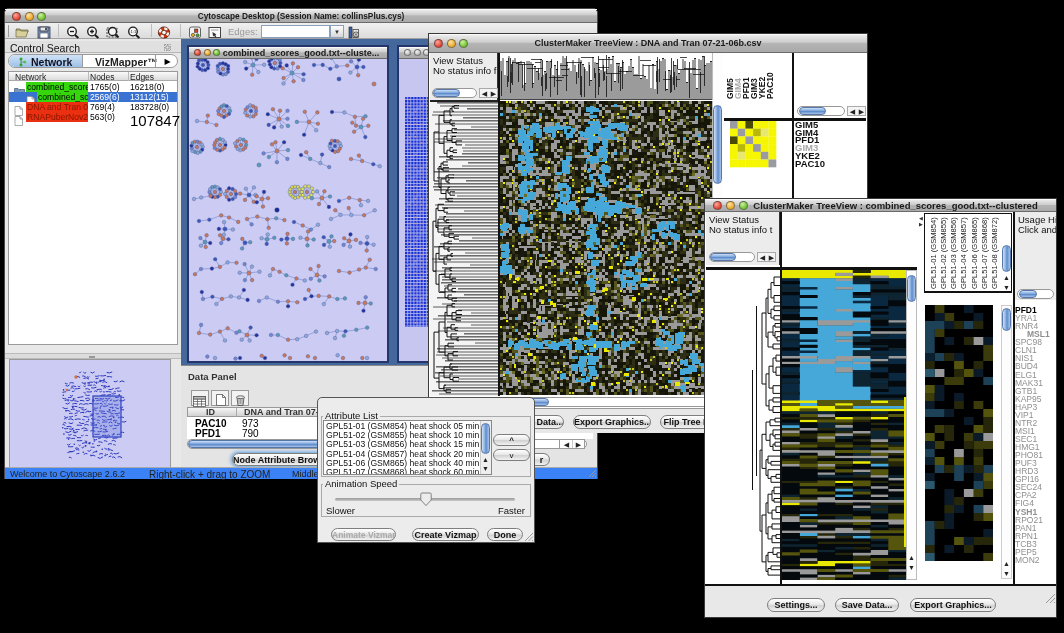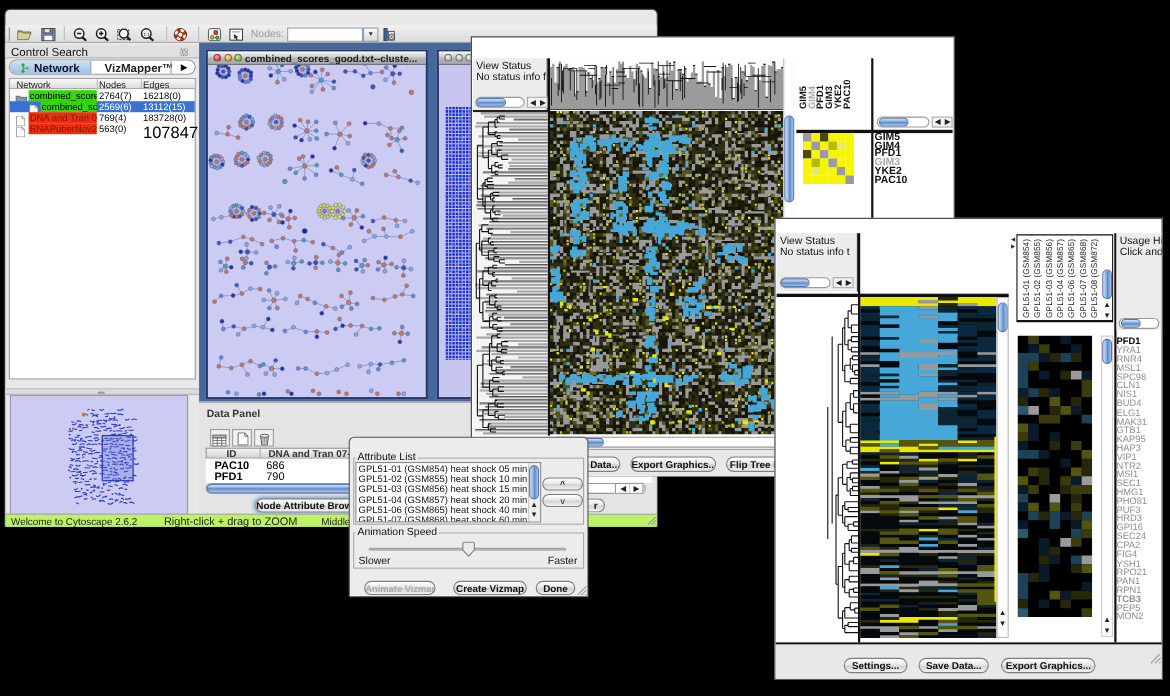--- a/index.html
+++ b/index.html
@@ -13,20 +13,26 @@
 .ltx{background:radial-gradient(circle at 35% 30%,#f4f4f4,#bdbdbd 70%)}
 .ab{position:absolute;background:linear-gradient(#fff,#e8e8e8 45%,#d2d2d2 55%,#f2f2f2);border:1px solid #7e7e7e;border-radius:8px;font-weight:bold;font-size:9px;color:#111;text-align:center;line-height:13px;white-space:nowrap;overflow:hidden}
 .trk{position:absolute;background:#fff;border:1px solid #989898;border-radius:6px}
 .pill{position:absolute;background:linear-gradient(180deg,#cfe0f6,#80a9dd 45%,#5c89ca 55%,#a7c4ea);border:1px solid #5577aa;border-radius:99px}
 .pillv{position:absolute;background:linear-gradient(90deg,#cfe0f6,#80a9dd 45%,#5c89ca 55%,#a7c4ea);border:1px solid #5577aa;border-radius:99px}
 .tx{position:absolute;white-space:nowrap}
 .arw{position:absolute;font-size:7px;color:#222;text-align:center;line-height:10px}
 .pan{position:absolute;background:#ececec}
 </style></head><body>
 <div class="a" style="left:4px;top:8px;width:594px;height:471px;background:#e8e8e8;border:1px solid #4a4a4a;border-radius:5px 5px 0 0">
+    <div class="a tb" style="left:0;top:0;width:592px;height:14px;border-radius:5px 5px 0 0">
+      <div class="lt ltr" style="left:7px;top:2.5px"></div>
+      <div class="lt lty" style="left:19.5px;top:2.5px"></div>
+      <div class="lt ltg" style="left:32px;top:2.5px"></div>
+      <div class="ttl" style="font-size:8.3px;line-height:14px">Cytoscape Desktop (Session Name: collinsPlus.cys)</div>
+    </div>
     <div class="a" style="left:0;top:14px;width:592px;height:16px;background:linear-gradient(#f0f0f0,#dcdcdc);border-bottom:1px solid #a2a2a2">
       <div class="a" style="left:3px;top:2px;width:1px;height:12px;background:#bbb;border-left:1px solid #999"></div>
       <div class="a" style="left:10px;top:1.5px;width:14px;height:13px"><svg width="14" height="13" viewBox="0 0 14 13">
           <path d="M1 3h4l1 1h7v2H2z" fill="#c8c08a" stroke="#6b6540" stroke-width="0.7"></path>
           <path d="M1 11V4h4l1 1h7l-2 6z" fill="#d8d09a" stroke="#6b6540" stroke-width="0.7"></path>
         </svg></div>
       <div class="a" style="left:32px;top:1.5px;width:14px;height:13px"><svg width="14" height="13" viewBox="0 0 14 13">
           <rect x="1" y="1" width="12" height="11" fill="#7d93b8" stroke="#33435c" stroke-width="0.8"></rect>
           <rect x="3" y="1" width="8" height="4" fill="#e8e8e8" stroke="#445"></rect>
           <rect x="8" y="1.6" width="2" height="2.6" fill="#456"></rect>
@@ -64,21 +70,21 @@
           <rect x="1.5" y="1" width="11" height="11" rx="2" fill="#f2f2f2" stroke="#555" stroke-width="0.9"></rect>
           <rect x="6.5" y="3" width="3.4" height="3.4" fill="#cc4422" stroke="#222" stroke-width="0.5"></rect>
           <circle cx="5" cy="9" r="1.7" fill="#ddaa22" stroke="#222" stroke-width="0.5"></circle>
           <circle cx="9.5" cy="9.3" r="1.6" fill="#44aa33" stroke="#222" stroke-width="0.5"></circle>
         </svg></div>
       <div class="a" style="left:203px;top:1.5px;width:14px;height:13px"><svg width="14" height="13" viewBox="0 0 14 13">
           <rect x="1" y="1.5" width="11.5" height="10" fill="#fafafa" stroke="#333" stroke-width="0.9"></rect>
           <path d="M3 4h7.5" stroke="#888" stroke-width="0.8"></path>
           <path d="M4.5 6l4 2.4-1.2 0.6 1 2-1.2 0.6-1-2-1.1 0.8z" fill="#333"></path>
         </svg></div>
-      <div class="tx" style="left:223px;top:3px;font-size:9.5px;color:#9a9a9a">Nodes:</div>
+      <div class="tx" style="left:223px;top:3px;font-size:9.5px;color:#9a9a9a">Edges:</div>
       <div class="a" style="left:256px;top:1.5px;width:69px;height:13px;background:#fff;border:1px solid #8aa0bc"></div>
       <div class="a" style="left:325px;top:1.5px;width:14px;height:13px;background:linear-gradient(#fdfdfd,#d8d8d8);border:1px solid #8aa0bc;font-size:6px;text-align:center;line-height:12px;color:#333">▼</div>
       <div class="a" style="left:342px;top:1.5px;width:14px;height:13px"><svg width="14" height="13" viewBox="0 0 14 13">
           <rect x="2" y="1" width="3" height="11" fill="#3a62a8" stroke="#222" stroke-width="0.6"></rect>
           <rect x="6" y="3.5" width="5.5" height="8" fill="#e8e8e8" stroke="#333" stroke-width="0.7"></rect>
           <circle cx="9" cy="8.5" r="2.6" fill="#cfcfcf" stroke="#333" stroke-width="0.7"></circle>
           <circle cx="9" cy="8.5" r="0.9" fill="#666"></circle>
         </svg></div>
     </div>
     <div class="a" style="left:0;top:30px;width:176px;height:428px;background:#e8e8e8">
@@ -109,21 +115,21 @@
           <div class="tx" style="left:121px;top:0;font-size:8.5px;color:#222">Edges</div>
           <div class="a" style="left:79px;top:0;width:1px;height:9px;background:#bbb"></div>
           <div class="a" style="left:119px;top:0;width:1px;height:9px;background:#bbb"></div>
         </div>
         <div class="a" style="left:0;top:10px;width:168px;height:10px">
           <div class="a" style="left:5px;top:0"><svg width="11" height="9" viewBox="0 0 11 9">
               <path d="M0.5 1.5h3.5l1 1h5.5v5.5h-10z" fill="#7b98b8" stroke="#455a70" stroke-width="0.7"></path>
             </svg></div>
           <div class="a" style="left:17px;top:0;width:62px;height:10px;background:#35d60c"></div>
           <div class="tx" style="left:18px;top:0;width:61px;overflow:hidden;font-size:8.6px;color:#000">combined_scores_</div>
-          <div class="tx" style="left:81px;top:0;font-size:8.6px;color:#000">2764(7)</div>
+          <div class="tx" style="left:81px;top:0;font-size:8.6px;color:#000">1765(0)</div>
           <div class="tx" style="left:121px;top:0;font-size:8.6px;color:#000">16218(0)</div>
         </div>
         <div class="a" style="left:0;top:20px;width:168px;height:10px;background:#3a72d2">
           <div class="a" style="left:17px;top:0"><svg width="9" height="10" viewBox="0 0 9 10">
               <path d="M1 0.5h5l2.5 2.5v6.5h-7.5z" fill="#fff" stroke="#888" stroke-width="0.7"></path>
               <path d="M6 0.5v2.5h2.5" fill="none" stroke="#888" stroke-width="0.7"></path>
             </svg></div>
           <div class="a" style="left:28px;top:0;width:51px;height:10px;background:#35d60c"></div>
           <div class="tx" style="left:29px;top:0;width:50px;overflow:hidden;font-size:8.6px;color:#000">combined_sco</div>
           <div class="tx" style="left:81px;top:0;font-size:8.6px;color:#fff">2569(6)</div>
@@ -713,44 +719,50 @@
           <ellipse cx="5.5" cy="3.2" rx="4" ry="1.4" fill="#eee" stroke="#444" stroke-width="0.8"></ellipse>
           <path d="M4 5v5M5.5 5v5M7 5v5" stroke="#777" stroke-width="0.6"></path>
         </svg></div>
       <div class="a" style="left:6px;top:41px;width:406px;height:10px;background:linear-gradient(#f6f6f6,#d2d2d2);border:1px solid #999">
         <div class="tx" style="left:18px;top:-1px;font-size:9px;font-weight:bold;color:#333">ID</div>
         <div class="a" style="left:48px;top:0;width:1px;height:9px;background:#aaa"></div>
         <div class="tx" style="left:56px;top:-1px;font-size:9px;font-weight:bold;color:#333">DNA and Tran 07-21-06b</div>
       </div>
       <div class="a" style="left:6px;top:51px;width:406px;height:22px;background:#fff">
         <div class="tx" style="left:8px;top:1px;font-size:10px;font-weight:bold;color:#000">PAC10</div>
-        <div class="tx" style="left:55px;top:1px;font-size:10px;color:#000">686</div>
+        <div class="tx" style="left:55px;top:1px;font-size:10px;color:#000">973</div>
         <div class="tx" style="left:8px;top:11px;font-size:10px;font-weight:bold;color:#000">PFD1</div>
         <div class="tx" style="left:55px;top:11px;font-size:10px;color:#000">790</div>
       </div>
       <div class="trk" style="left:6px;top:73px;width:400px;height:10px;border-radius:5px"></div>
       <div class="pill" style="left:7px;top:74px;width:344px;height:8px"></div>
       <div class="a" style="left:378px;top:73px;width:26px;height:10px;background:#fff;border:1px solid #999">
         <div class="arw" style="left:1px;top:0;width:11px">◀</div>
         <div class="arw" style="left:13px;top:0;width:11px">▶</div>
         <div class="a" style="left:12px;top:0;width:1px;height:8px;background:#ccc"></div>
       </div>
       <div class="ab" style="left:51px;top:87px;width:92px;height:13px;line-height:12px;box-shadow:0 0 3.5px 1.5px #6fa8e0;font-size:9px">Node Attribute Brows</div>
       <div class="ab" style="left:353px;top:87px;width:16px;height:13px;line-height:12px;border-radius:0 8px 8px 0;border-left:none;font-size:9px">r</div>
     </div>
-    <div class="a" style="left:0;top:458px;width:592px;height:12px;background:#bef264;border-top:1px solid #aaa">
+    <div class="a" style="left:0;top:458px;width:592px;height:12px;background:#3b82f6;border-top:1px solid #aaa">
       <div class="tx" style="left:5px;top:1px;font-size:9px;color:#222">Welcome to Cytoscape 2.6.2</div>
       <div class="tx" style="left:144px;top:1px;font-size:10px;color:#222">Right-click + drag  to  ZOOM</div>
       <div class="tx" style="left:287px;top:1px;font-size:9px;color:#222">Middle-click + drag  to  PAN</div>
       <svg width="8" height="8" style="position:absolute;left:584px;top:2px">
         <path d="M7 0L0 7M7 3L3 7M7 6L6 7" stroke="#999" stroke-width="1"></path>
       </svg>
     </div>
   </div>
 <div class="a" style="left:428px;top:33px;width:440px;height:400px;background:#fff;border:1px solid #3a3a3a">
+    <div class="a tb" style="left:0;top:0;width:438px;height:19px">
+      <div class="lt ltr" style="left:5px;top:5px"></div>
+      <div class="lt lty" style="left:17.5px;top:5px"></div>
+      <div class="lt ltg" style="left:30px;top:5px"></div>
+      <div class="ttl" style="font-size:9px;line-height:19px">ClusterMaker TreeView : DNA and Tran 07-21-06b.csv</div>
+    </div>
     <div class="pan" style="left:1px;top:19px;width:68px;height:47px;border-right:1px solid #333">
       <div class="tx" style="left:3px;top:2px;font-size:9.5px;color:#111">View Status</div>
       <div class="tx" style="left:3px;top:12px;font-size:9.5px;color:#111">No status info f</div>
       <div class="trk" style="left:2px;top:35px;width:45px;height:10px;border-radius:5px"></div>
       <div class="pill" style="left:3px;top:36px;width:27px;height:8px"></div>
       <div class="a" style="left:49px;top:35px;width:19px;height:10px;background:#f4f4f4;border:1px solid #aaa">
         <div class="arw" style="left:0;top:0;width:9px">◀</div>
         <div class="arw" style="left:9px;top:0;width:9px">▶</div>
       </div>
     </div>
@@ -860,20 +872,26 @@
     <div class="trk" style="left:73px;top:363px;width:208px;height:10px;border-radius:5px"></div>
     <div class="pill" style="left:85px;top:364px;width:35px;height:8px"></div>
     <div class="a" style="left:1px;top:374px;width:437px;height:25px;background:#e8e8e8;border-top:1px solid #999">
       <div class="ab" style="left:21px;top:6px;width:62px;height:14px">Settings...</div>
       <div class="ab" style="left:82px;top:6px;width:52px;height:14px">Save Data...</div>
       <div class="ab" style="left:143px;top:6px;width:78px;height:14px">Export Graphics...</div>
       <div class="ab" style="left:230px;top:6px;width:96px;height:14px">Flip Tree Node Order</div>
     </div>
   </div>
 <div class="a" style="left:704px;top:198px;width:353px;height:420px;background:#fff;border:1px solid #3a3a3a;overflow:hidden">
+    <div class="a tb" style="left:0;top:0;width:351px;height:13px">
+      <div class="lt ltr" style="left:8px;top:2px"></div>
+      <div class="lt lty" style="left:21px;top:2px"></div>
+      <div class="lt ltg" style="left:34px;top:2px"></div>
+      <div class="ttl" style="font-size:9.5px;line-height:13px;padding-left:30px">ClusterMaker TreeView : combined_scores_good.txt--clustered</div>
+    </div>
     <div class="pan" style="left:1px;top:13px;width:74px;height:53px;border-right:1px solid #333">
       <div class="tx" style="left:3px;top:2px;font-size:9.5px;color:#111">View Status</div>
       <div class="tx" style="left:3px;top:12px;font-size:9.5px;color:#111">No status info t</div>
       <div class="trk" style="left:3px;top:40px;width:46px;height:10px;border-radius:5px"></div>
       <div class="pill" style="left:4px;top:41px;width:26px;height:8px"></div>
       <div class="a" style="left:51px;top:40px;width:19px;height:10px;background:#f4f4f4;border:1px solid #aaa">
         <div class="arw" style="left:0;top:0;width:9px">◀</div>
         <div class="arw" style="left:9px;top:0;width:9px">▶</div>
       </div>
     </div>
@@ -942,21 +960,21 @@
       </svg>
     </div>
     <div class="a" style="left:296px;top:106px;width:11px;height:274px;background:#fdfdfd;border:1px solid #ccc"></div>
     <div class="pillv" style="left:297px;top:109px;width:9px;height:23px"></div>
     <div class="arw" style="left:297px;top:360px;width:9px;height:9px;line-height:9px">▲</div>
     <div class="arw" style="left:297px;top:370px;width:9px;height:9px;line-height:9px">▼</div>
     <div class="a" style="left:310px;top:107px;width:42px;height:260px">
       <div class="tx" style="left:0;top:0.0px;font-size:8.5px;font-weight:bold;color:#000;line-height:8px">PFD1</div>
       <div class="tx" style="left:0;top:8.1px;font-size:8.5px;font-weight:normal;color:#8f8f8f;line-height:8px">YRA1</div>
       <div class="tx" style="left:0;top:16.1px;font-size:8.5px;font-weight:normal;color:#8f8f8f;line-height:8px">RNR4</div>
-      <div class="tx" style="left:0;top:24.2px;font-size:8.5px;font-weight:normal;color:#8f8f8f;line-height:8px">MSL1</div>
+      <div class="tx" style="left:12px;top:24.2px;font-size:8.5px;font-weight:bold;color:#8f8f8f;line-height:8px">MSL1</div>
       <div class="tx" style="left:0;top:32.2px;font-size:8.5px;font-weight:normal;color:#8f8f8f;line-height:8px">SPC98</div>
       <div class="tx" style="left:0;top:40.3px;font-size:8.5px;font-weight:normal;color:#8f8f8f;line-height:8px">CLN1</div>
       <div class="tx" style="left:0;top:48.4px;font-size:8.5px;font-weight:normal;color:#8f8f8f;line-height:8px">NIS1</div>
       <div class="tx" style="left:0;top:56.4px;font-size:8.5px;font-weight:normal;color:#8f8f8f;line-height:8px">BUD4</div>
       <div class="tx" style="left:0;top:64.5px;font-size:8.5px;font-weight:normal;color:#8f8f8f;line-height:8px">ELG1</div>
       <div class="tx" style="left:0;top:72.5px;font-size:8.5px;font-weight:normal;color:#8f8f8f;line-height:8px">MAK31</div>
       <div class="tx" style="left:0;top:80.6px;font-size:8.5px;font-weight:normal;color:#8f8f8f;line-height:8px">GTB1</div>
       <div class="tx" style="left:0;top:88.7px;font-size:8.5px;font-weight:normal;color:#8f8f8f;line-height:8px">KAP95</div>
       <div class="tx" style="left:0;top:96.7px;font-size:8.5px;font-weight:normal;color:#8f8f8f;line-height:8px">HAP3</div>
       <div class="tx" style="left:0;top:104.8px;font-size:8.5px;font-weight:normal;color:#8f8f8f;line-height:8px">VIP1</div>
@@ -964,25 +982,25 @@
       <div class="tx" style="left:0;top:120.9px;font-size:8.5px;font-weight:normal;color:#8f8f8f;line-height:8px">MSI1</div>
       <div class="tx" style="left:0;top:129.0px;font-size:8.5px;font-weight:normal;color:#8f8f8f;line-height:8px">SEC1</div>
       <div class="tx" style="left:0;top:137.0px;font-size:8.5px;font-weight:normal;color:#8f8f8f;line-height:8px">HMG1</div>
       <div class="tx" style="left:0;top:145.1px;font-size:8.5px;font-weight:normal;color:#8f8f8f;line-height:8px">PHO81</div>
       <div class="tx" style="left:0;top:153.1px;font-size:8.5px;font-weight:normal;color:#8f8f8f;line-height:8px">PUF3</div>
       <div class="tx" style="left:0;top:161.2px;font-size:8.5px;font-weight:normal;color:#8f8f8f;line-height:8px">HRD3</div>
       <div class="tx" style="left:0;top:169.3px;font-size:8.5px;font-weight:normal;color:#8f8f8f;line-height:8px">GPI16</div>
       <div class="tx" style="left:0;top:177.3px;font-size:8.5px;font-weight:normal;color:#8f8f8f;line-height:8px">SEC24</div>
       <div class="tx" style="left:0;top:185.4px;font-size:8.5px;font-weight:normal;color:#8f8f8f;line-height:8px">CPA2</div>
       <div class="tx" style="left:0;top:193.4px;font-size:8.5px;font-weight:normal;color:#8f8f8f;line-height:8px">FIG4</div>
-      <div class="tx" style="left:0;top:201.5px;font-size:8.5px;font-weight:normal;color:#8f8f8f;line-height:8px">YSH1</div>
+      <div class="tx" style="left:0;top:201.5px;font-size:8.5px;font-weight:bold;color:#8f8f8f;line-height:8px">YSH1</div>
       <div class="tx" style="left:0;top:209.6px;font-size:8.5px;font-weight:normal;color:#8f8f8f;line-height:8px">RPO21</div>
       <div class="tx" style="left:0;top:217.6px;font-size:8.5px;font-weight:normal;color:#8f8f8f;line-height:8px">PAN1</div>
       <div class="tx" style="left:0;top:225.7px;font-size:8.5px;font-weight:normal;color:#8f8f8f;line-height:8px">RPN1</div>
-      <div class="tx" style="left:0;top:233.7px;font-size:8.5px;font-weight:bold;color:#8f8f8f;line-height:8px">TCB3</div>
+      <div class="tx" style="left:0;top:233.7px;font-size:8.5px;font-weight:normal;color:#8f8f8f;line-height:8px">TCB3</div>
       <div class="tx" style="left:0;top:241.8px;font-size:8.5px;font-weight:normal;color:#8f8f8f;line-height:8px">PEP5</div>
       <div class="tx" style="left:0;top:249.9px;font-size:8.5px;font-weight:normal;color:#8f8f8f;line-height:8px">MON2</div>
     </div>
     <div class="a" style="left:0;top:385px;width:353px;height:2px;background:#111"></div>
     <div class="a" style="left:0;top:387px;width:353px;height:33px;background:#e8e8e8">
       <div class="ab" style="left:62px;top:12px;width:58px;height:14px">Settings...</div>
       <div class="ab" style="left:130px;top:12px;width:64px;height:14px">Save Data...</div>
       <div class="ab" style="left:205px;top:12px;width:86px;height:14px">Export Graphics...</div>
       <svg width="10" height="10" style="position:absolute;left:341px;top:8px">
         <path d="M9 0L0 9M9 4L4 9M9 8L8 9" stroke="#999" stroke-width="1"></path>

